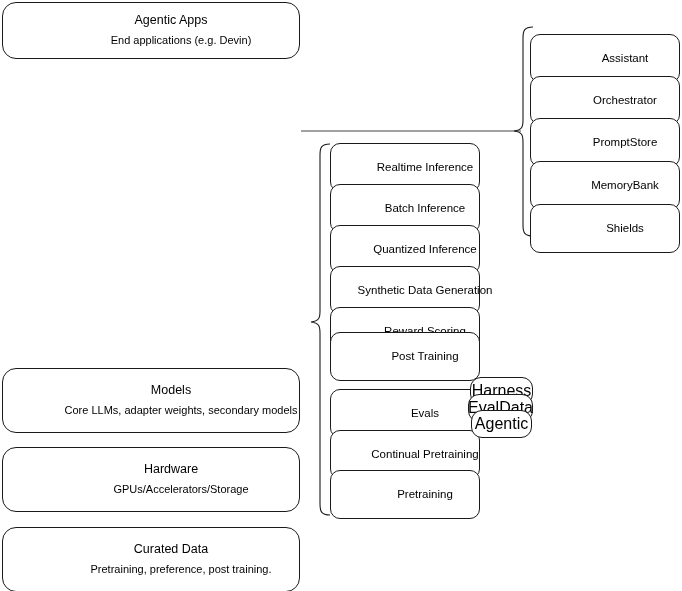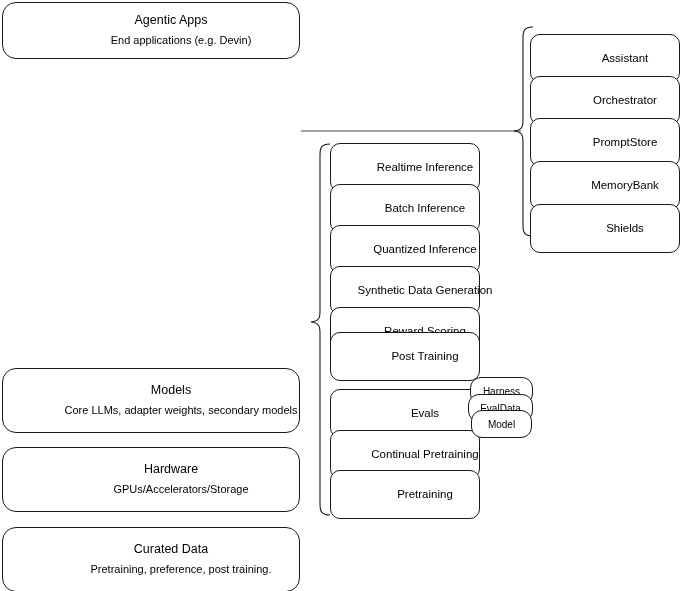--- a/index.html
+++ b/index.html
@@ -66,21 +66,21 @@
   .pill {
     position: absolute;
     box-sizing: border-box;
     border: 1px solid #1a1a1a;
     border-radius: 11px;
     background: #ffffff;
     height: 28px;
     display: flex;
     align-items: center;
     justify-content: center;
-    font-size: 10px;
+    font-size: 16px;
     white-space: nowrap;
     z-index: 6;
   }
 
   
   .overlay {
     position: absolute;
     left: 0;
     top: 0;
     width: 682px;
@@ -175,21 +175,21 @@
     <div class="cap-label">Pretraining</div>
   </div>
 
   <div class="pill" style="left:470px; top:377px; width:63px;">
     <span>Harness</span>
   </div>
   <div class="pill" style="left:468px; top:394px; width:65px;">
     <span>EvalData</span>
   </div>
   <div class="pill" style="left:471px; top:410px; width:61px;">
-    <span>Model</span>
+    <span>Agentic</span>
   </div>
 
   <div class="box cap-box" style="left:530px; top:34px; width:150px; z-index:4;">
     <div class="cap-label">Assistant</div>
   </div>
   <div class="box cap-box" style="left:530px; top:76px; width:150px; z-index:4;">
     <div class="cap-label">Orchestrator</div>
   </div>
   <div class="box cap-box" style="left:530px; top:118px; width:150px; z-index:4;">
     <div class="cap-label">PromptStore</div>

